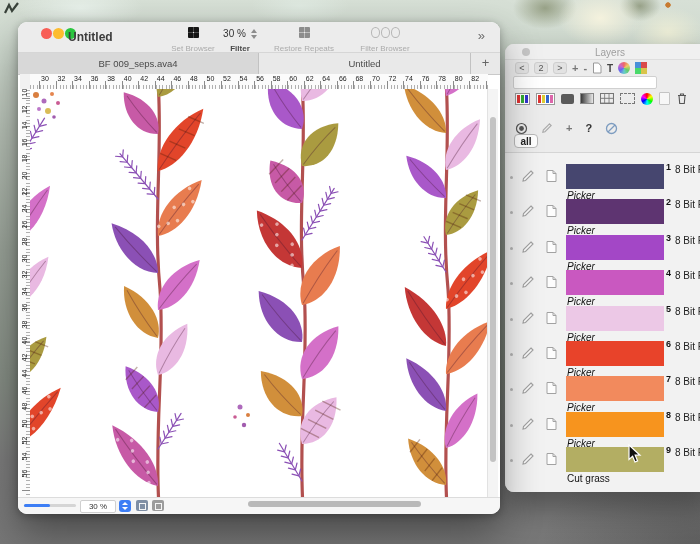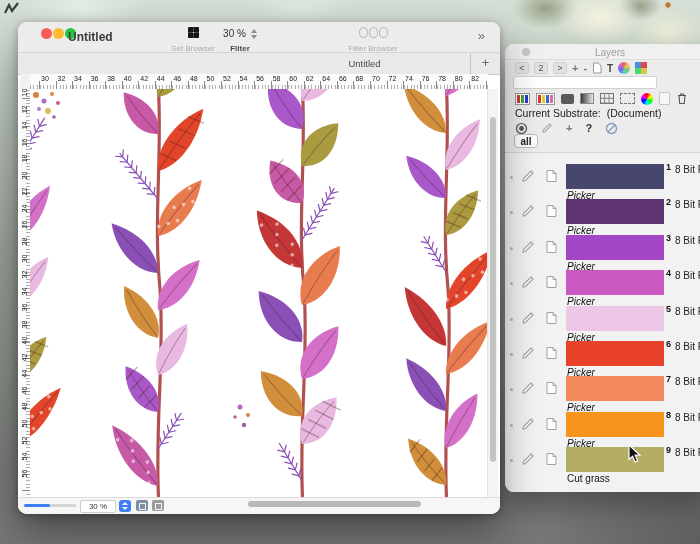--- a/index.html
+++ b/index.html
@@ -128,28 +128,33 @@
     <span class="wtitle">Untitled</span>
 
     <div class="tbitem" style="left:152px;width:46px">
       <span class="gridicon"></span>
       <span class="tblabel">Set Browser</span>
     </div>
     <div class="tbitem" style="left:196px;width:52px">
       <span class="scaleval">30 %</span><span class="tstep"><i class="u"></i><i class="d"></i></span>
       <span class="tblabel dark">Filter</span>
     </div>
-    <div class="tbitem" style="left:322px;width:66px">
+    <div class="tbitem" style="left:250px;width:72px">
+      <span class="gridicon dim"></span>
+      <span class="tblabel">Restore Repeats</span>
+    </div>
+    <div class="tbitem" style="left:334px;width:66px">
       <span class="fbicon"><span></span><span></span><span></span></span>
       <span class="tblabel">Filter Browser</span>
     </div>
     <span class="ovf">»</span>
   </div>
 
   <div class="tabbar">
+    <div class="tab tab1"><span>BF 009_seps.ava4</span></div>
     <div class="tab tab2"><span>Untitled</span></div>
     <div class="tabplus">+</div>
   </div>
 
   <div class="ruler-corner"></div>
   <div class="ruler-top" id="rulerTop">
     <div class="minor"></div>
       <div class="major"></div>
   <span class="hnum" style="left: 11px;">30</span>
       <span class="hnum" style="left: 27.55px;">32</span>
@@ -601,24 +606,20 @@
     <span class="ic-grad"></span>
     <span class="ic-grid"></span>
     <span class="ic-marquee"></span>
     <span class="ic-wheel"></span>
     <span class="ic-page2"></span>
     <svg width="12" height="13">
         <path d="M2 3.5 h8 M4.5 3.5 v-1.5 h3 v1.5 M3 3.5 l0.7 8 h4.6 l0.7 -8" fill="none" stroke="#555" stroke-width="1.1"></path>
       </svg>
   </div>
 
-  <div class="psub">
-    <span>Current Substrate:</span>&nbsp;
-    <span>(Document)</span>
-  </div>
 
   <div class="ptools">
     <svg width="13" height="13">
         <circle cx="6.5" cy="6.5" r="5" fill="none" stroke="#555" stroke-width="1.2"></circle>
         <circle cx="6.5" cy="6.5" r="2.4" fill="#555"></circle>
       </svg>
     <svg width="12" height="12">
         <path d="M8.5 1.8 L10.2 3.5 L4 9.7 L1.8 10.2 L2.3 8 Z" fill="none" stroke="#aaa" stroke-width="1.1"></path>
       </svg>
     <span class="pglyph">+</span>

